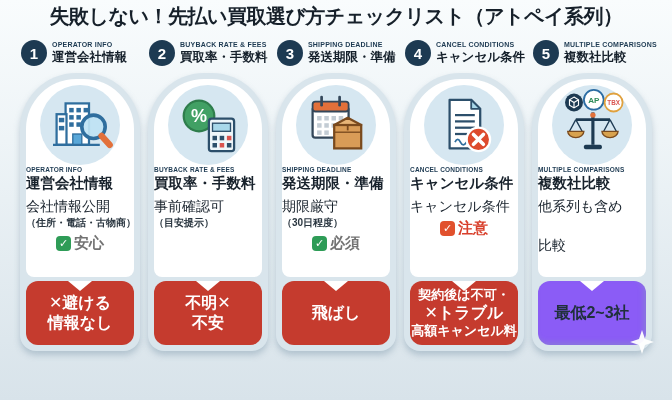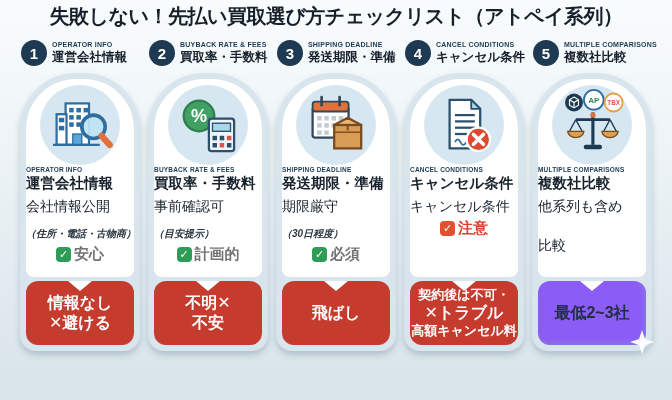--- a/index.html
+++ b/index.html
@@ -32,21 +32,21 @@
   }
   .icon-circle{
     width:80px;height:80px;border-radius:50%;background:#d6e7f1;
     margin:2px auto 1px;display:flex;align-items:center;justify-content:center;
   }
   .c-en{font-size:6.5px;font-weight:bold;color:#1d3a52;letter-spacing:.2px;white-space:nowrap;}
   .c-jp{font-size:14.5px;font-weight:bold;color:#18222c;margin-top:1px;white-space:nowrap;}
   .point{font-size:14px;font-weight:normal;color:#18222c;margin-top:5px;line-height:1.18;}
   .point .p2{display:block;margin-top:22px;}
   .point .p2:empty{display:none;}
-  .note{font-size:10px;font-weight:bold;color:#2a3640;margin-top:12px;white-space:nowrap;font-style:italic;}
+  .note{font-size:10px;font-weight:bold;color:#2a3640;margin-top:1px;white-space:nowrap;}
   .note:empty{display:none;}
   .check-row{display:flex;align-items:center;justify-content:center;gap:3px;margin-top:4px;}
   .chk{
     width:15px;height:15px;border-radius:4px;display:flex;align-items:center;
     justify-content:center;color:#fff;font-size:11px;font-weight:bold;flex:none;
   }
   .chk::before{content:"✓";}
   .chk-label{font-size:15px;font-weight:bold;white-space:nowrap;}
   .check-row.green .chk{background:#2e9c57;}
   .check-row.green .chk-label{color:#737373;}
@@ -106,22 +106,22 @@
         <div class="c-en">OPERATOR INFO</div>
         <div class="c-jp">運営会社情報</div>
         <div class="point"><span>会社情報公開</span></div>
         <div class="note">（住所・電話・古物商）</div>
         <div class="check-row green">
           <span class="chk"></span>
           <span class="chk-label">安心</span>
         </div>
       </div>
       <div class="warn red">
+        <span class="wl">✕避ける</span>
         <span class="wl">情報なし</span>
-        <span class="wl">✕避ける</span>
       </div>
     </div>
   </div>
 
   <div class="column">
     <div class="col-header">
       <div class="badge">2</div>
       <div>
         <div class="h-en">BUYBACK RATE &amp; FEES</div>
         <div class="h-jp">買取率・手数料</div>
@@ -140,24 +140,20 @@
               <rect x="61" y="52" width="5" height="5" fill="#d9534f"></rect>
             <rect x="45" y="60" width="5" height="5" fill="#2c4f6b"></rect>
               <rect x="53" y="60" width="5" height="5" fill="#d9534f"></rect>
               <rect x="61" y="60" width="5" height="5" fill="#2c4f6b"></rect>
           </svg>
         </div>
         <div class="c-en">BUYBACK RATE &amp; FEES</div>
         <div class="c-jp">買取率・手数料</div>
         <div class="point"><span>事前確認可</span></div>
         <div class="note">（目安提示）</div>
-        <div class="check-row green">
-          <span class="chk"></span>
-          <span class="chk-label">計画的</span>
-        </div>
       </div>
       <div class="warn red">
         <span class="wl">不明✕</span>
         <span class="wl">不安</span>
       </div>
     </div>
   </div>
 
   <div class="column">
     <div class="col-header">

